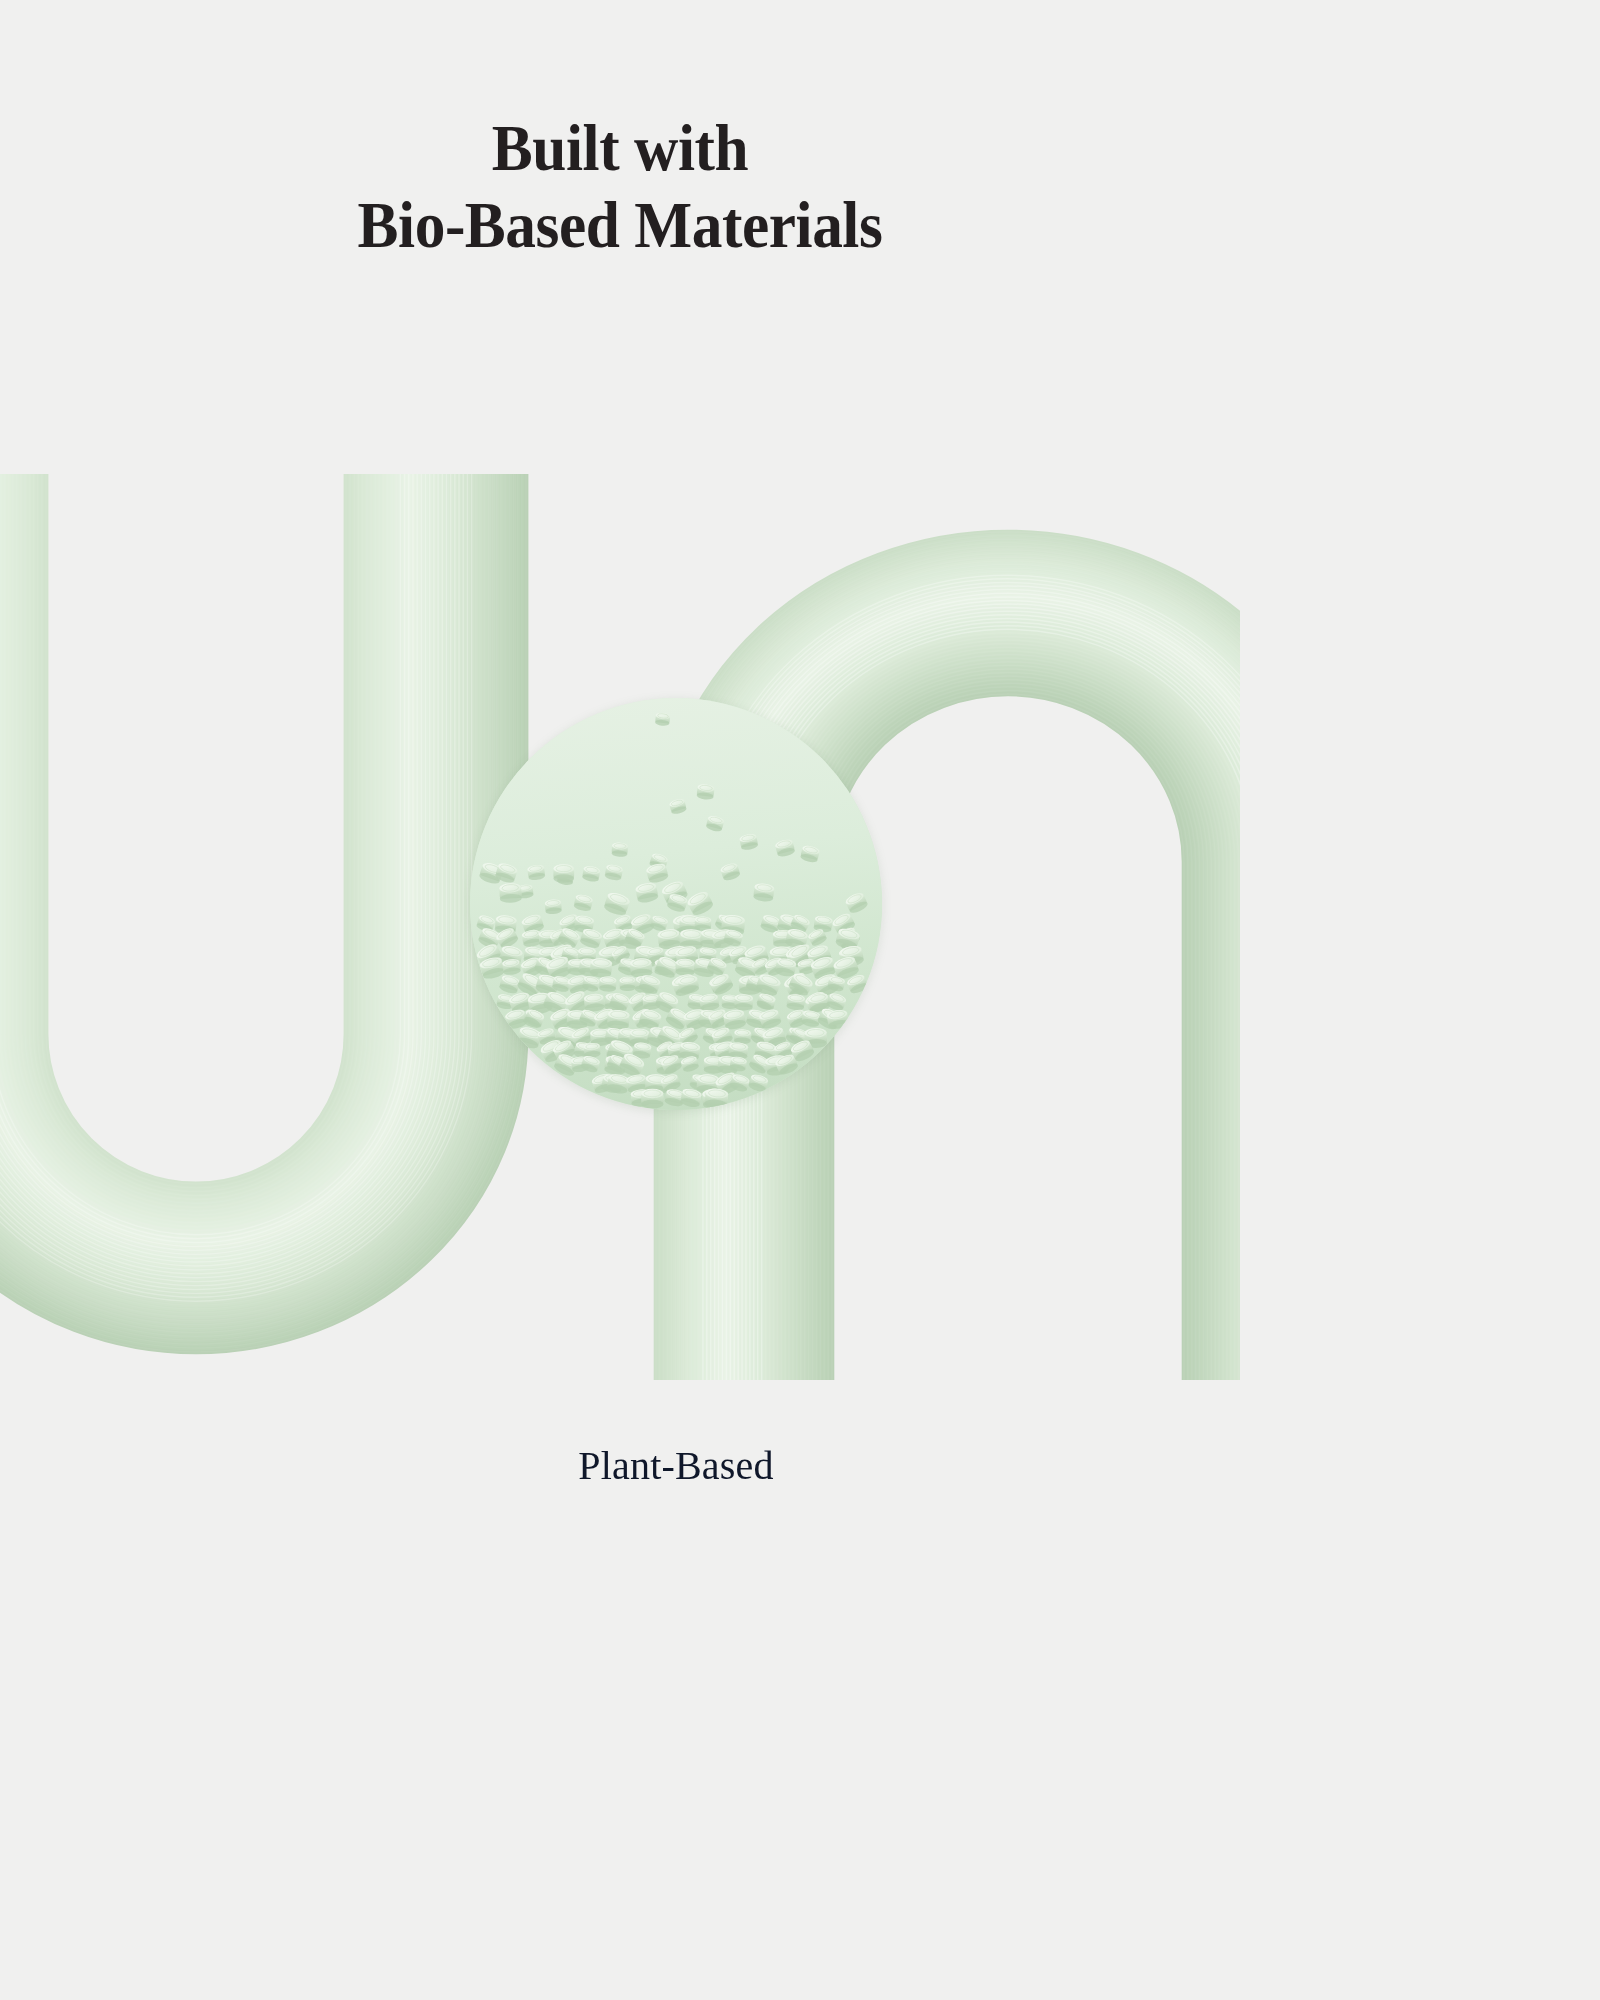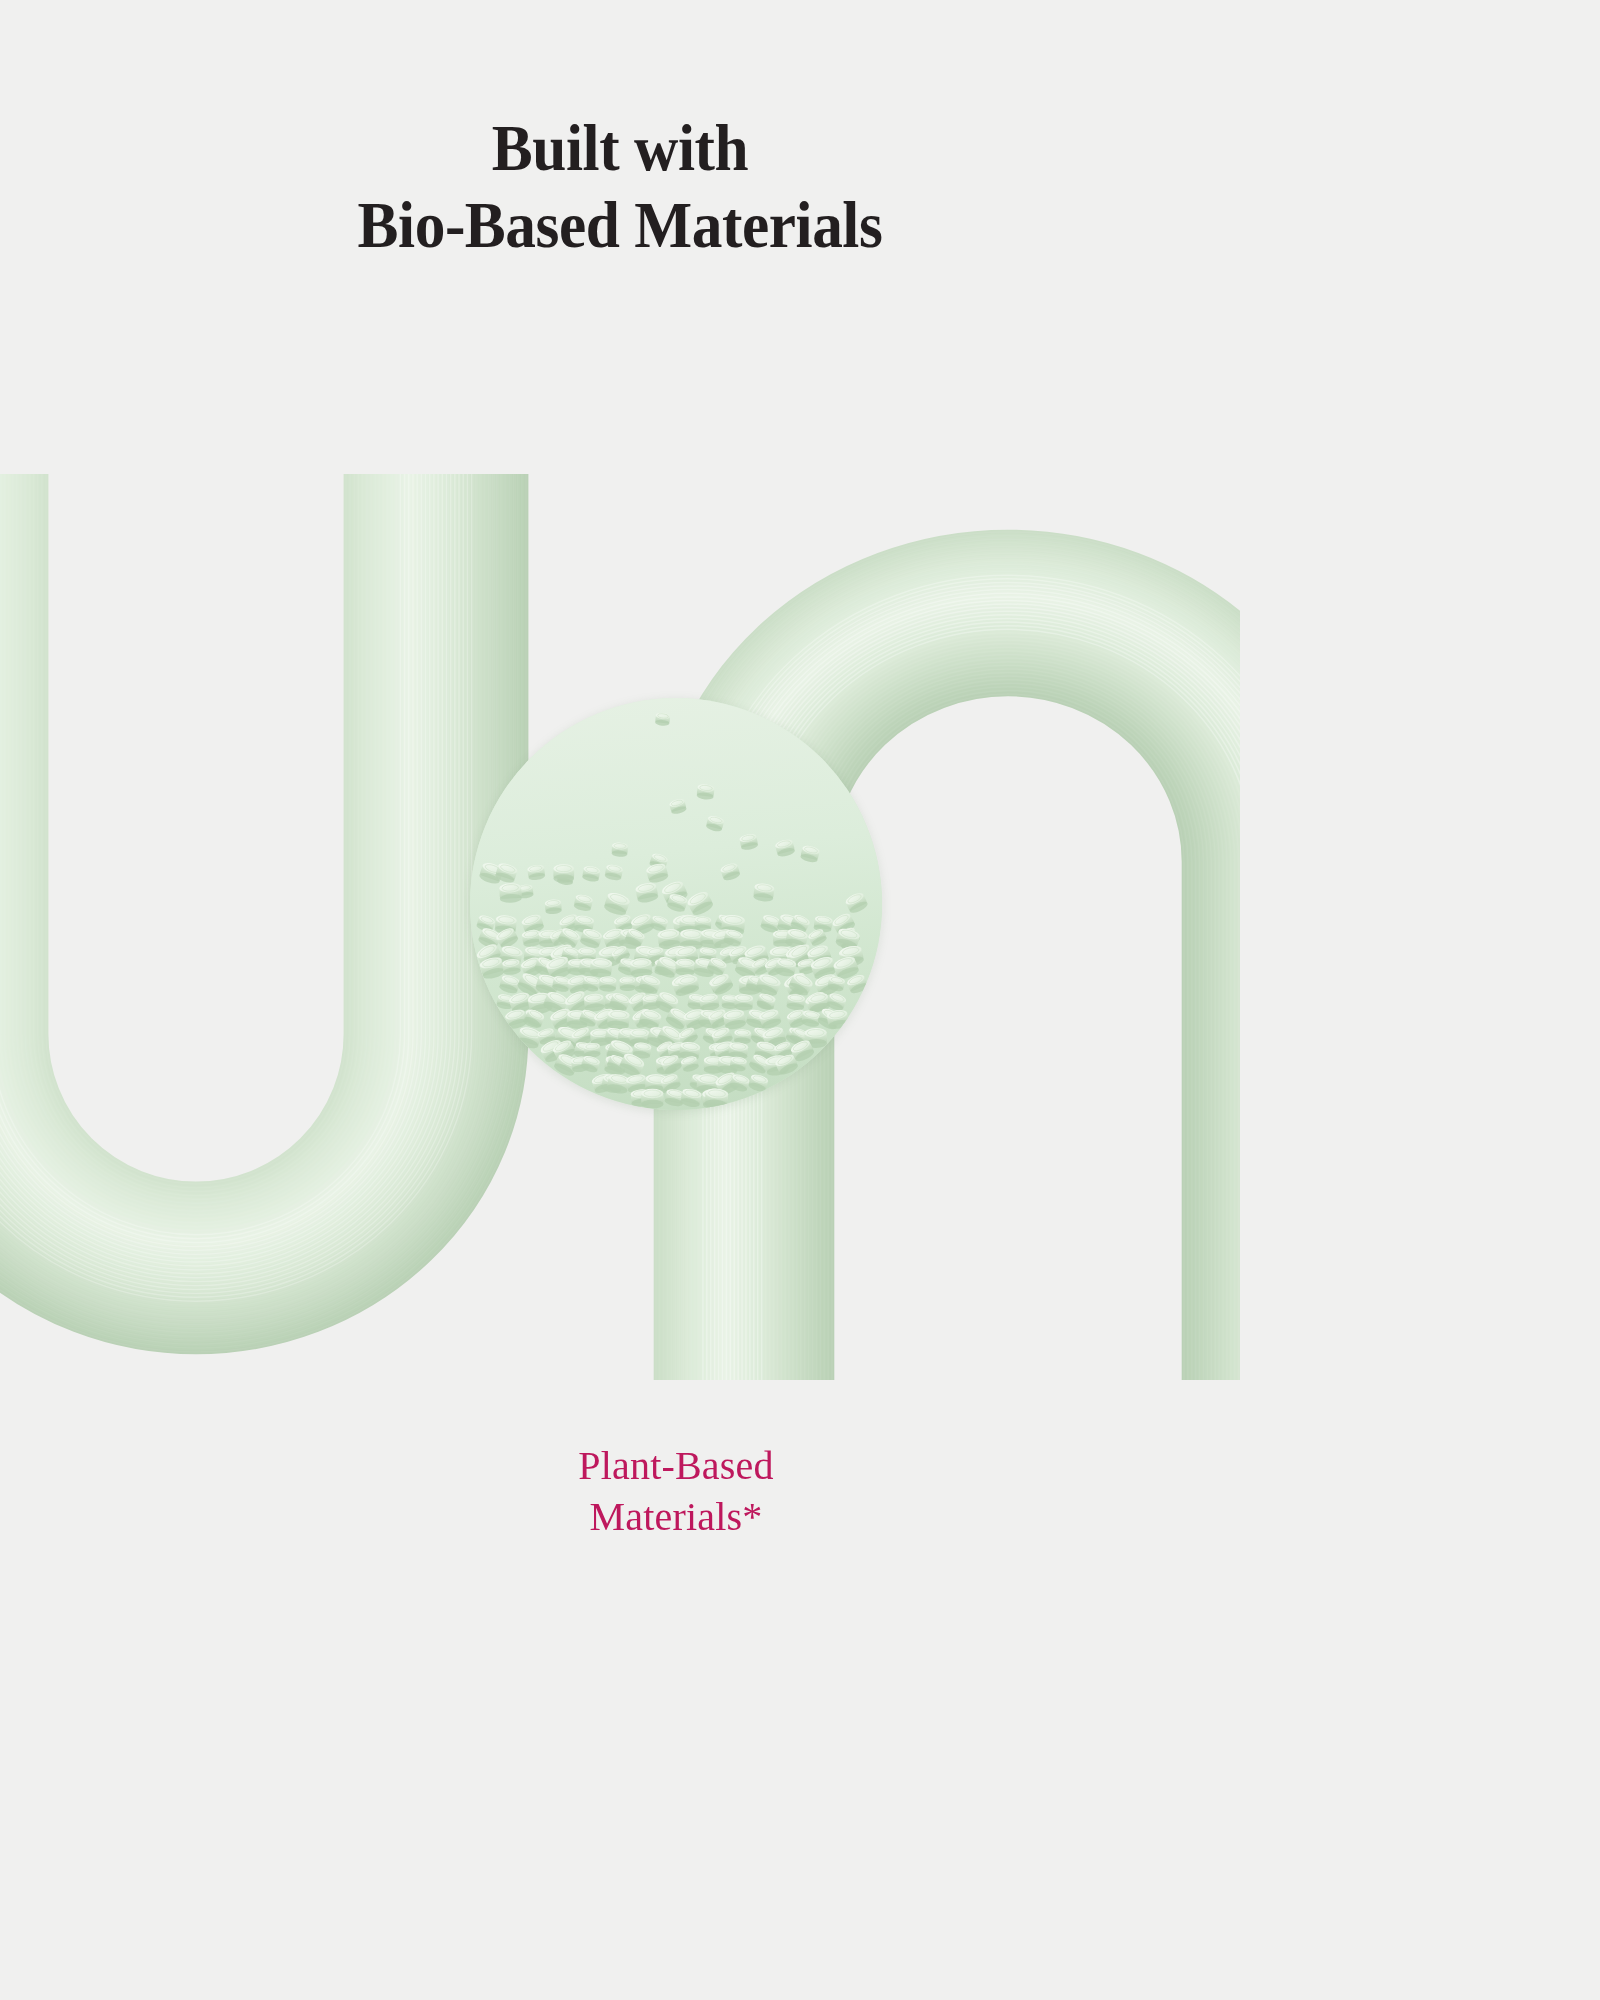--- a/index.html
+++ b/index.html
@@ -44,21 +44,21 @@
   .pellet-circle .floor{
     position:absolute;inset:0;
     background:linear-gradient(175deg,#e6f1e4 0%,#dceddb 38%,#cfe5cd 70%,#c3dcc1 100%);
   }
   .pellet-circle svg{position:absolute;inset:0;width:100%;height:100%;display:block;}
 
   
   .caption{
     position:absolute;left:470px;top:1440px;width:412px;
     text-align:center;
-    color:#be185d;
+    color:#0f172a;
     font-size:40px;
     line-height:1.28;
     font-weight:400;
     letter-spacing:.2px;
     z-index:30;
   }
   .caption span{display:block;}
 </style>
 </head>
 <body>
@@ -2051,16 +2051,15 @@
             <ellipse cx="0" cy="10.849837468266486" rx="11.42088154554367" ry="4.568352618217468" fill="#b3cfaf" opacity="0.7875000000000001"></ellipse>
             <ellipse cx="0" cy="0" rx="11.42088154554367" ry="4.7967702491283415" fill="url(#pelTop)"></ellipse>
             <ellipse cx="0" cy="0" rx="8.451452343702316" ry="3.426264463663101" fill="none" stroke="#cde2c9" stroke-width="0.8" opacity="0.7"></ellipse>
           </g>
         </g>
     </svg>
   </div>
 
   <div class="caption">
     <span>Plant-Based</span>
-    <span>Materials*</span>
   </div>
 
 </div>
 
 </body></html>

